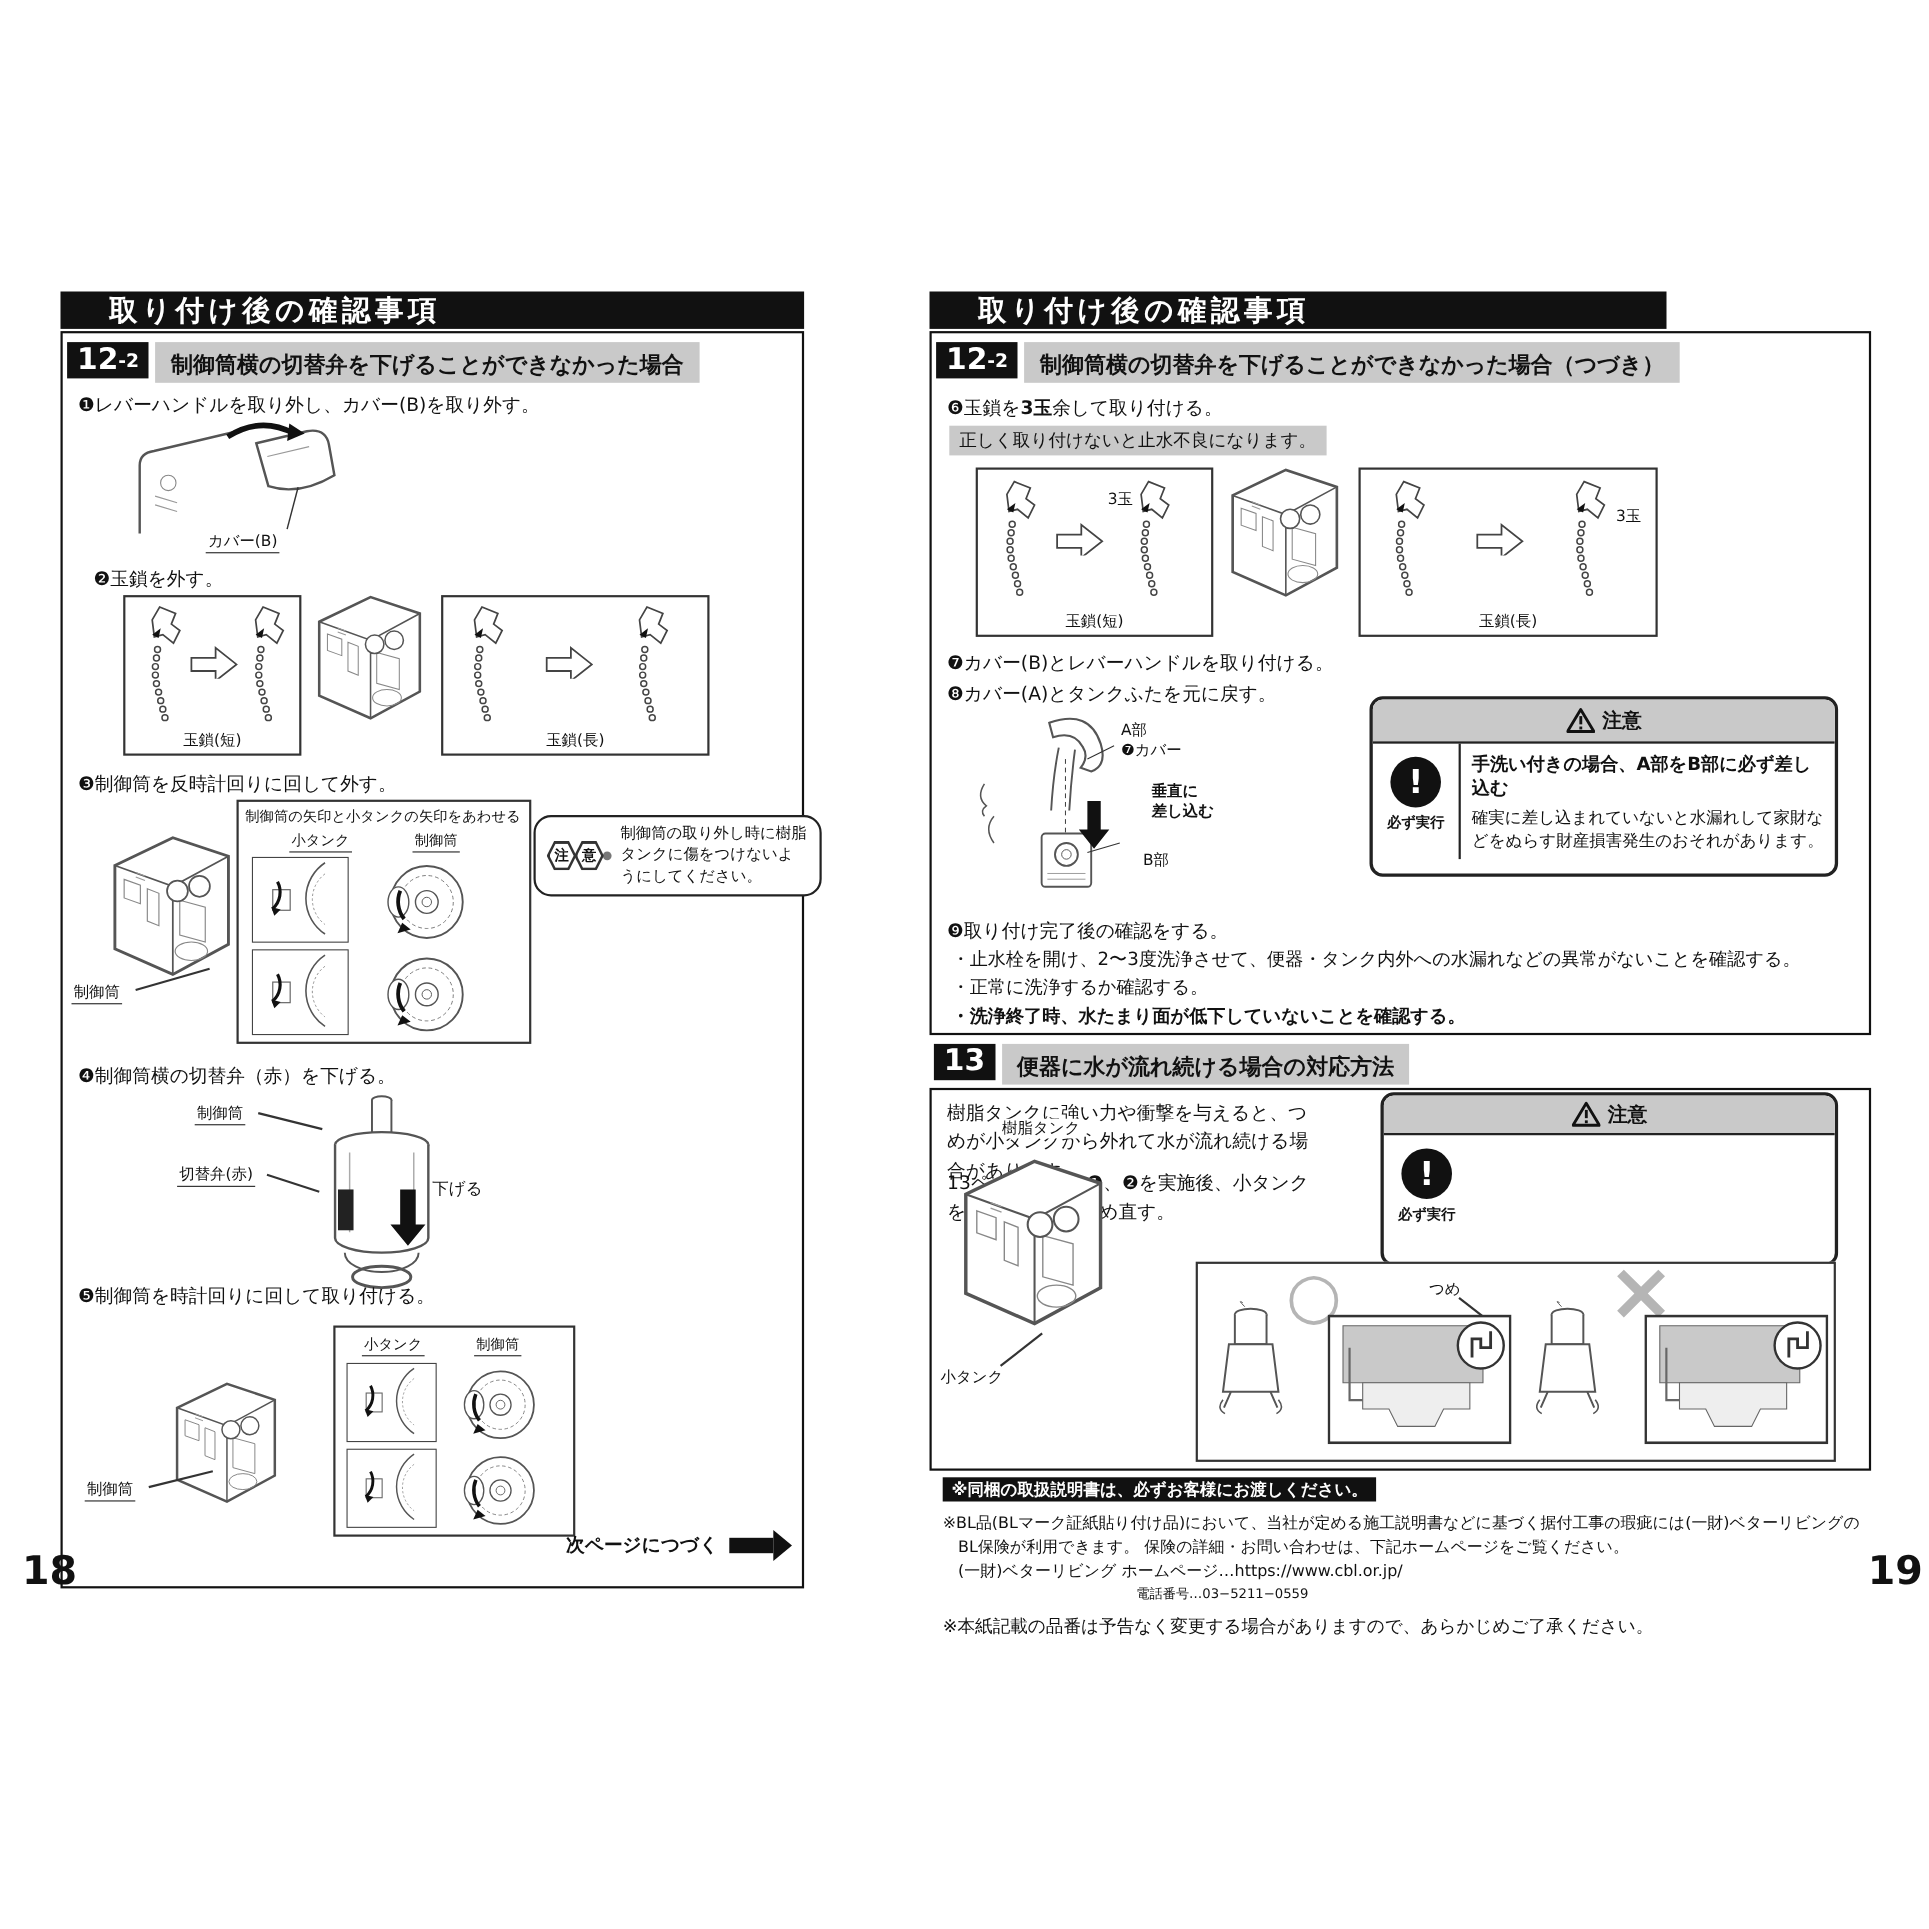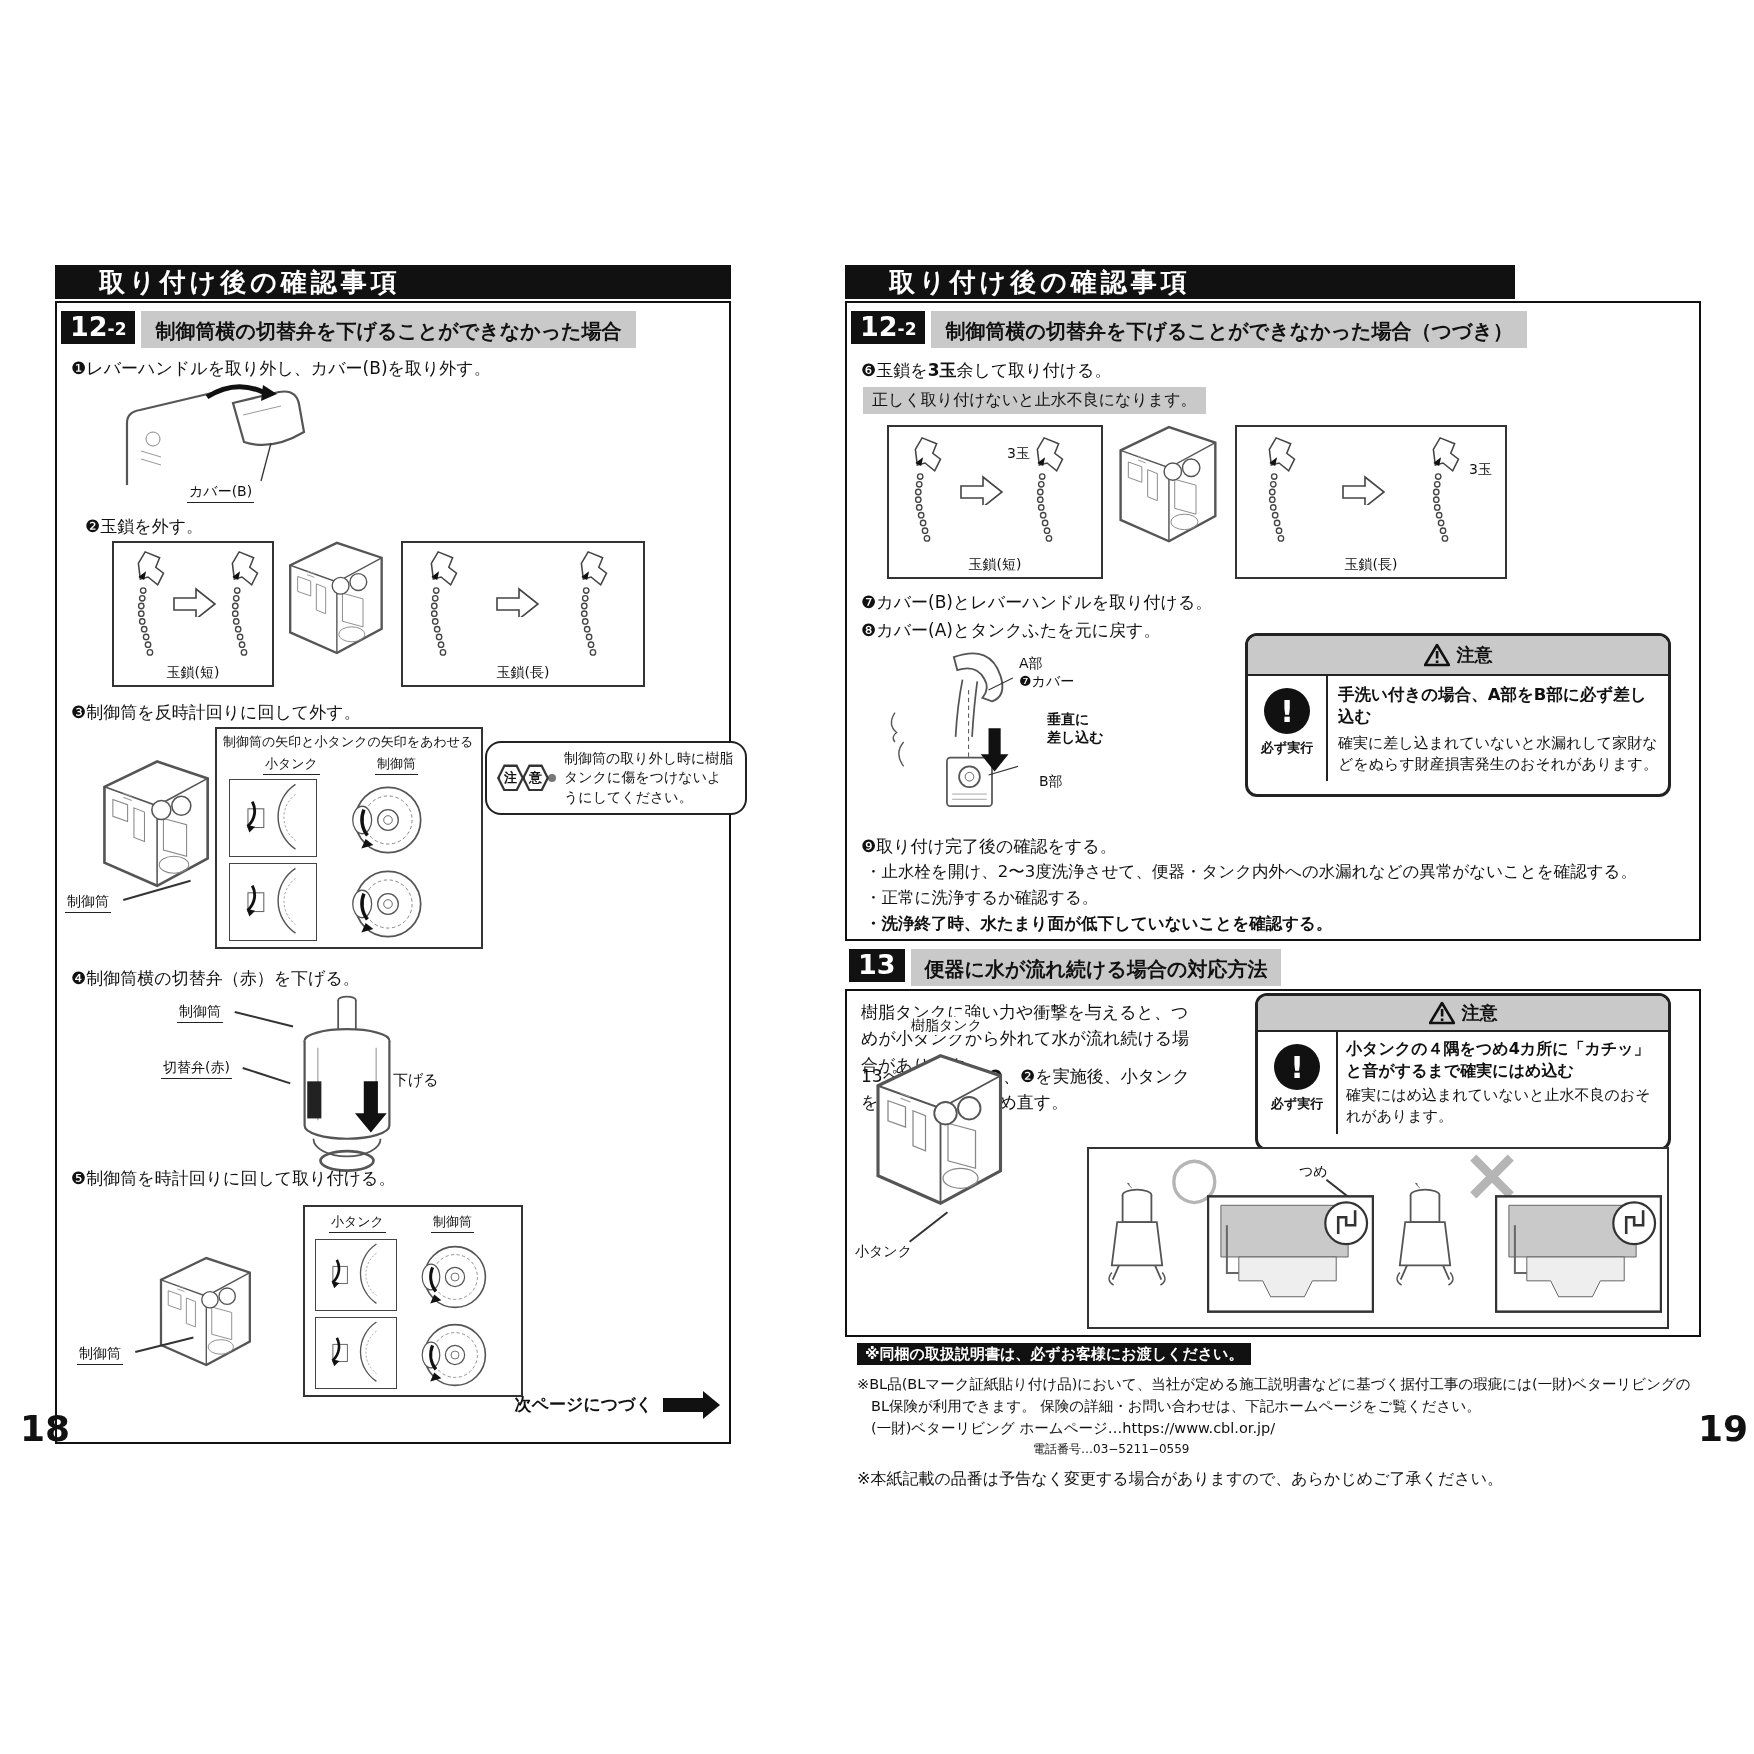--- a/index.html
+++ b/index.html
@@ -408,24 +408,20 @@
           </svg>
         <span>注意</span>
       </div>
       <div class="cwbody">
         <div class="cwicon">
           <div class="cwcircle">
               <span>!</span>
             </div>
           <div class="cwmust">必ず実行</div>
         </div>
-        <div class="cwtext" style="padding:6px 8px">
-          <div class="cwh" style="font-size:16px">小タンクの４隅をつめ4カ所に「カチッ」と音がするまで確実にはめ込む</div>
-          <div class="cwb">確実にはめ込まれていないと止水不良のおそれがあります。</div>
-        </div>
       </div>
     </div>
 
     <div class="lab" style="left:64px;top:26px">樹脂タンク</div>
     <svg style="position:absolute;left:16px;top:46px" width="150" height="200" viewBox="0 0 120 150">
         <use href="#tank3d"></use>
       </svg>
     <div class="lab" style="left:8px;top:252px">小タンク</div>
     <div class="lead" style="left:62px;top:250px;width:48px;transform:rotate(-38deg)"></div>
 

